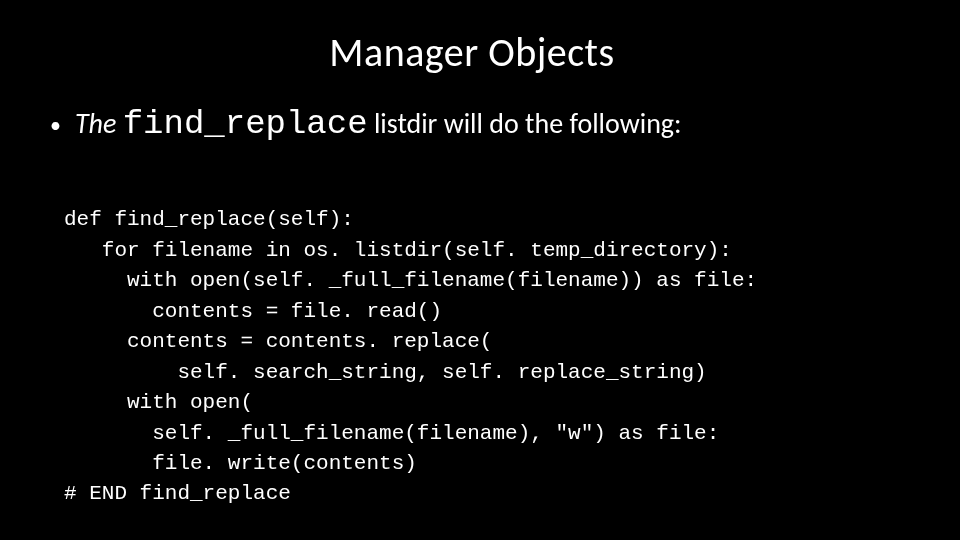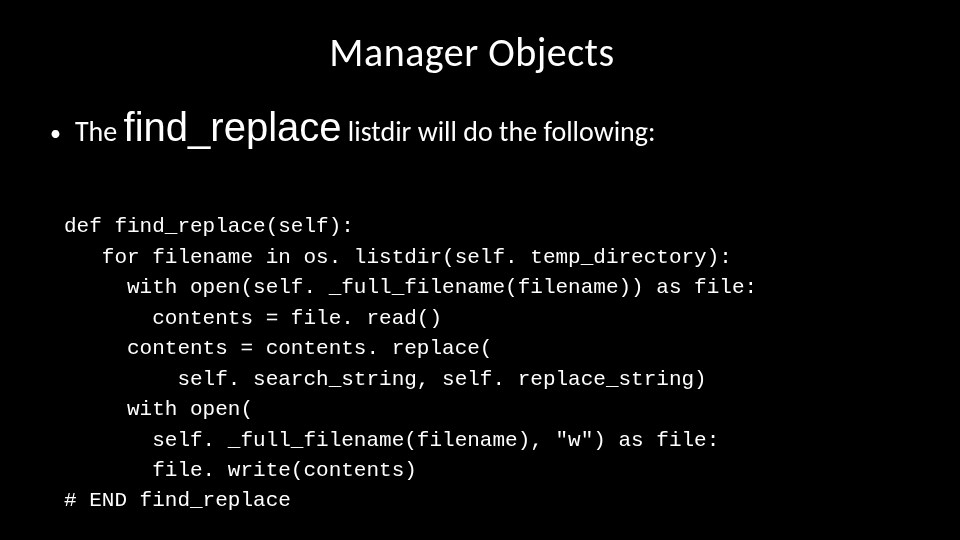--- a/index.html
+++ b/index.html
@@ -32,24 +32,25 @@
     margin-left: 10px;
     margin-bottom: 32px;
   }
   .bullet-dot {
     margin-right: 14px;
     font-size: 22px;
     line-height: 28px;
   }
   .bullet-text-pre {
     white-space: pre;
+    font-style: italic;
   }
   .bullet-code {
-    font-family: Liberation Sans, sans-serif;
-    font-size: 40px;
+    font-family: Liberation Mono, monospace;
+    font-size: 34px;
   }
   .code-block {
     font-family: "Courier New", Courier, monospace;
     font-size: 21px;
     line-height: 1.45;
     white-space: pre;
     margin-left: 24px;
   }
 </style>
 </head>

